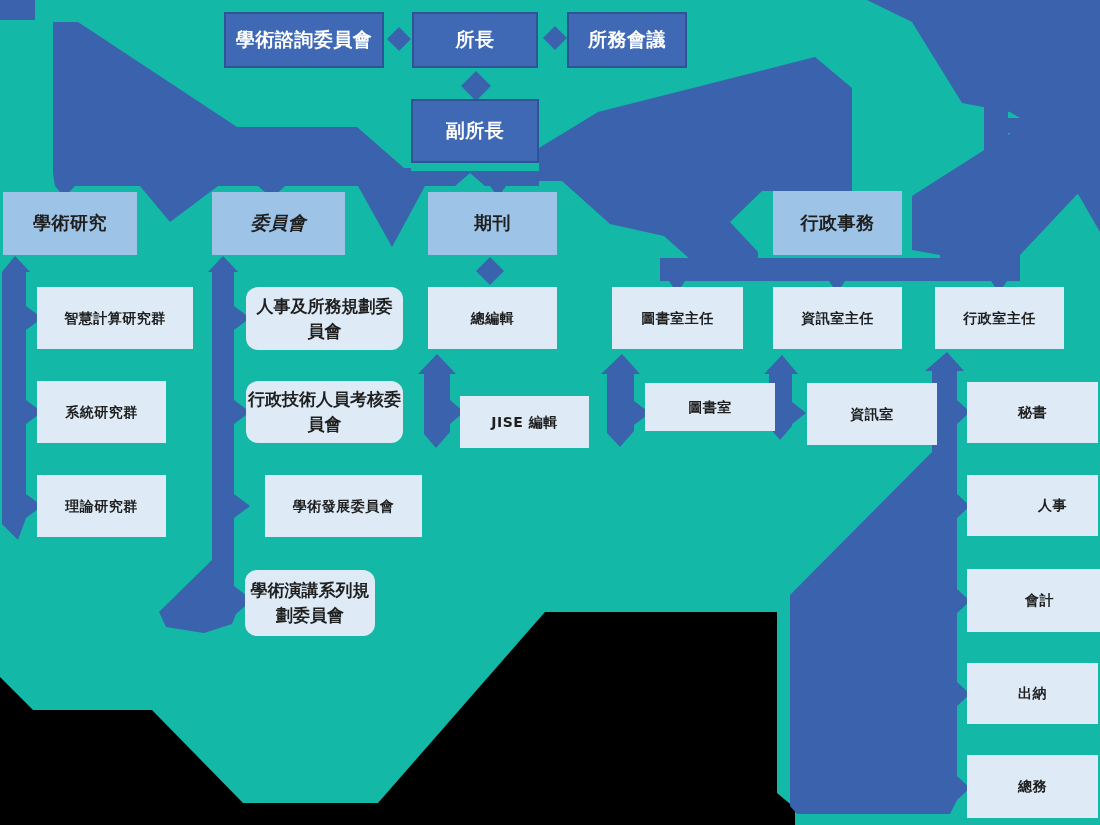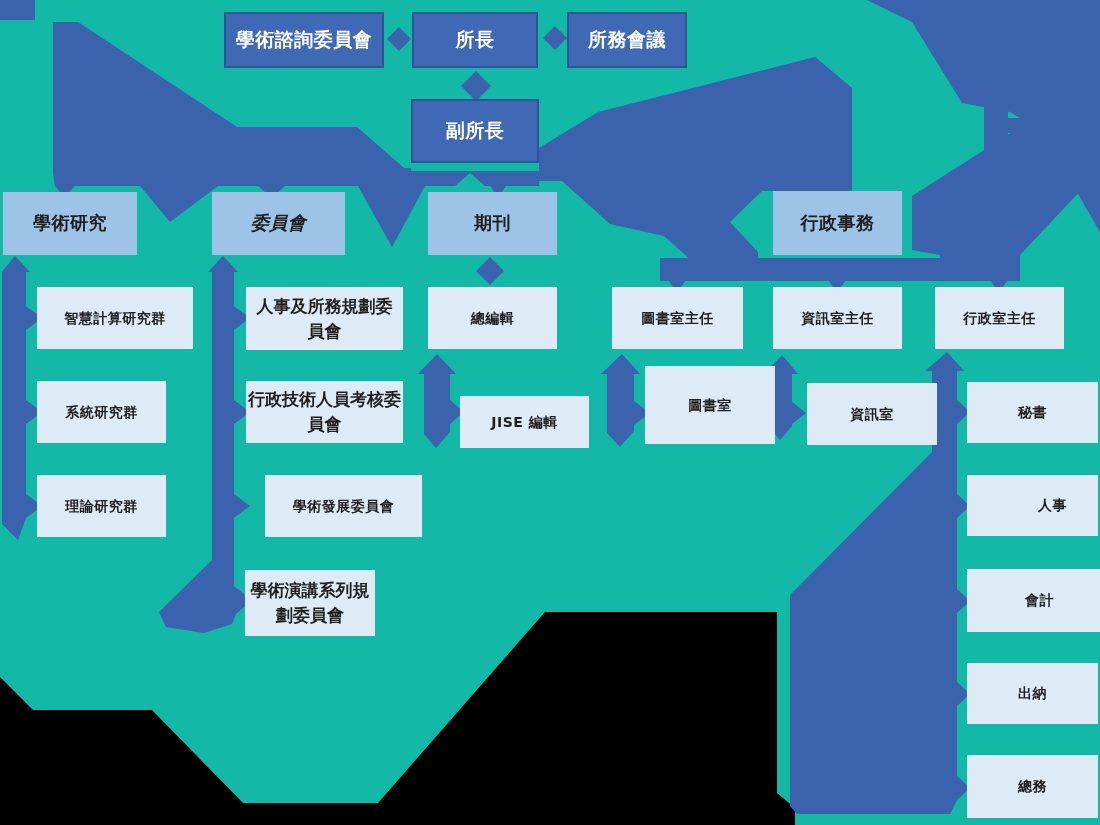--- a/index.html
+++ b/index.html
@@ -21,21 +21,21 @@
   #blobs{position:absolute;left:0;top:0;width:1100px;height:825px;}
   .node{
     position:absolute;display:flex;align-items:center;justify-content:center;
     text-align:center;box-sizing:border-box;white-space:pre-line;
     font-weight:600;line-height:1.45;letter-spacing:.5px;color:var(--textdark);
   }
   .nd{background:var(--boxdark);border:2px solid var(--boxdarkborder);
       color:var(--textlight);font-size:19px;}
   .nm{background:var(--boxmed);font-size:18px;}
   .nl{background:var(--boxlight);font-size:14px;}
-  .nl.two{font-size:17px;letter-spacing:0;}
+  .nl.two{font-size:17px;letter-spacing:0;border-radius:12px;}
 </style>
 </head>
 <body>
 
 <div id="stage">
 
   <svg id="blobs" viewBox="0 0 1100 825">
 
     <path fill="#000000" d="M0,677 L33,710 L152,710 L243,803 L378,803 L545,612 L777,612 L777,793 L795,808 L795,825 L0,825 Z"></path>
 
@@ -87,21 +87,21 @@
 員會</div>
   <div class="node nl" style="left:428px;top:287px;width:129px;height:62px;">總編輯</div>
   <div class="node nl" style="left:612px;top:287px;width:131px;height:62px;">圖書室主任</div>
   <div class="node nl" style="left:773px;top:287px;width:129px;height:62px;">資訊室主任</div>
   <div class="node nl" style="left:935px;top:287px;width:129px;height:62px;">行政室主任</div>
 
   <div class="node nl" style="left:37px;top:381px;width:129px;height:62px;">系統研究群</div>
   <div class="node nl two" style="left:246px;top:381px;width:157px;height:62px;">行政技術人員考核委
 員會</div>
   <div class="node nl" style="left:460px;top:383px;width:129px;height:52px;margin-top:13px;">JISE 編輯</div>
-  <div class="node nl" style="left:645px;top:366px;width:130px;height:78px;">圖書室</div>
+  <div class="node nl" style="left:645px;top:383px;width:130px;height:48px;">圖書室</div>
   <div class="node nl" style="left:807px;top:383px;width:130px;height:62px;">資訊室</div>
   <div class="node nl" style="left:967px;top:382px;width:131px;height:61px;">秘書</div>
 
   <div class="node nl" style="left:37px;top:475px;width:129px;height:62px;">理論研究群</div>
   <div class="node nl" style="left:246px;top:475px;width:157px;height:62px;margin-left:19px;">學術發展委員會</div>
   <div class="node nl" style="left:967px;top:475px;width:131px;height:61px;padding-left:40px;">人事</div>
 
   <div class="node nl two" style="left:245px;top:570px;width:130px;height:66px;">學術演講系列規
 劃委員會</div>
   <div class="node nl" style="left:967px;top:569px;width:145px;height:63px;">會計</div>

